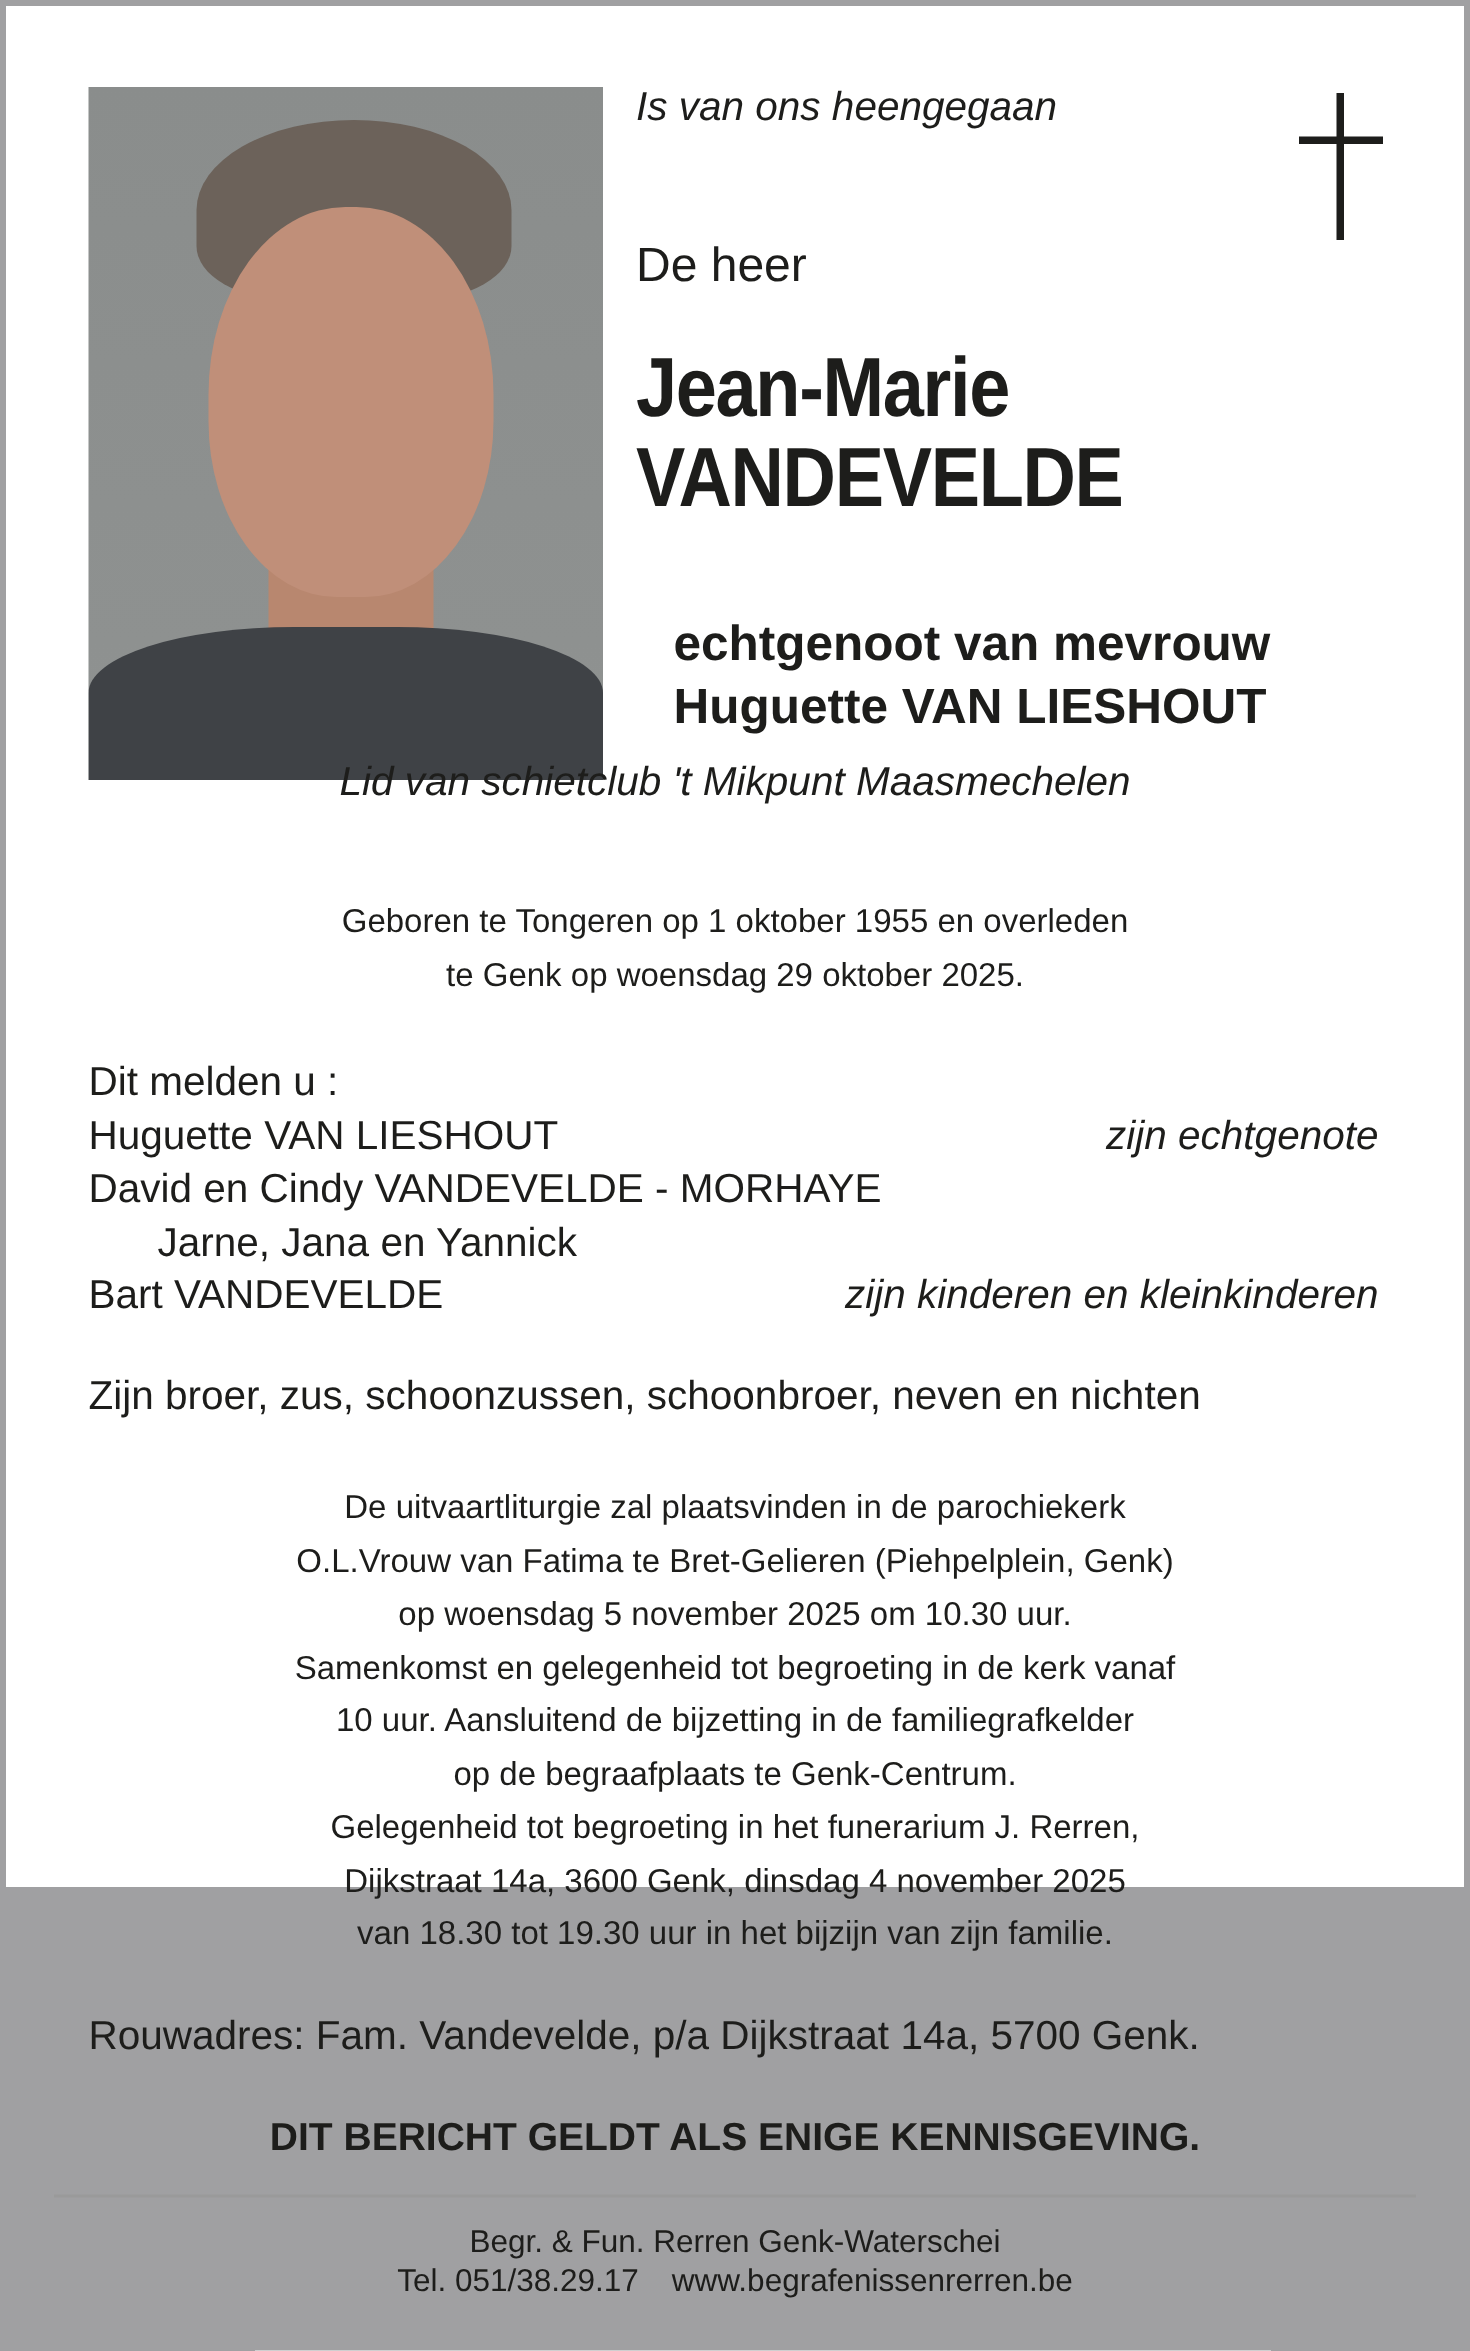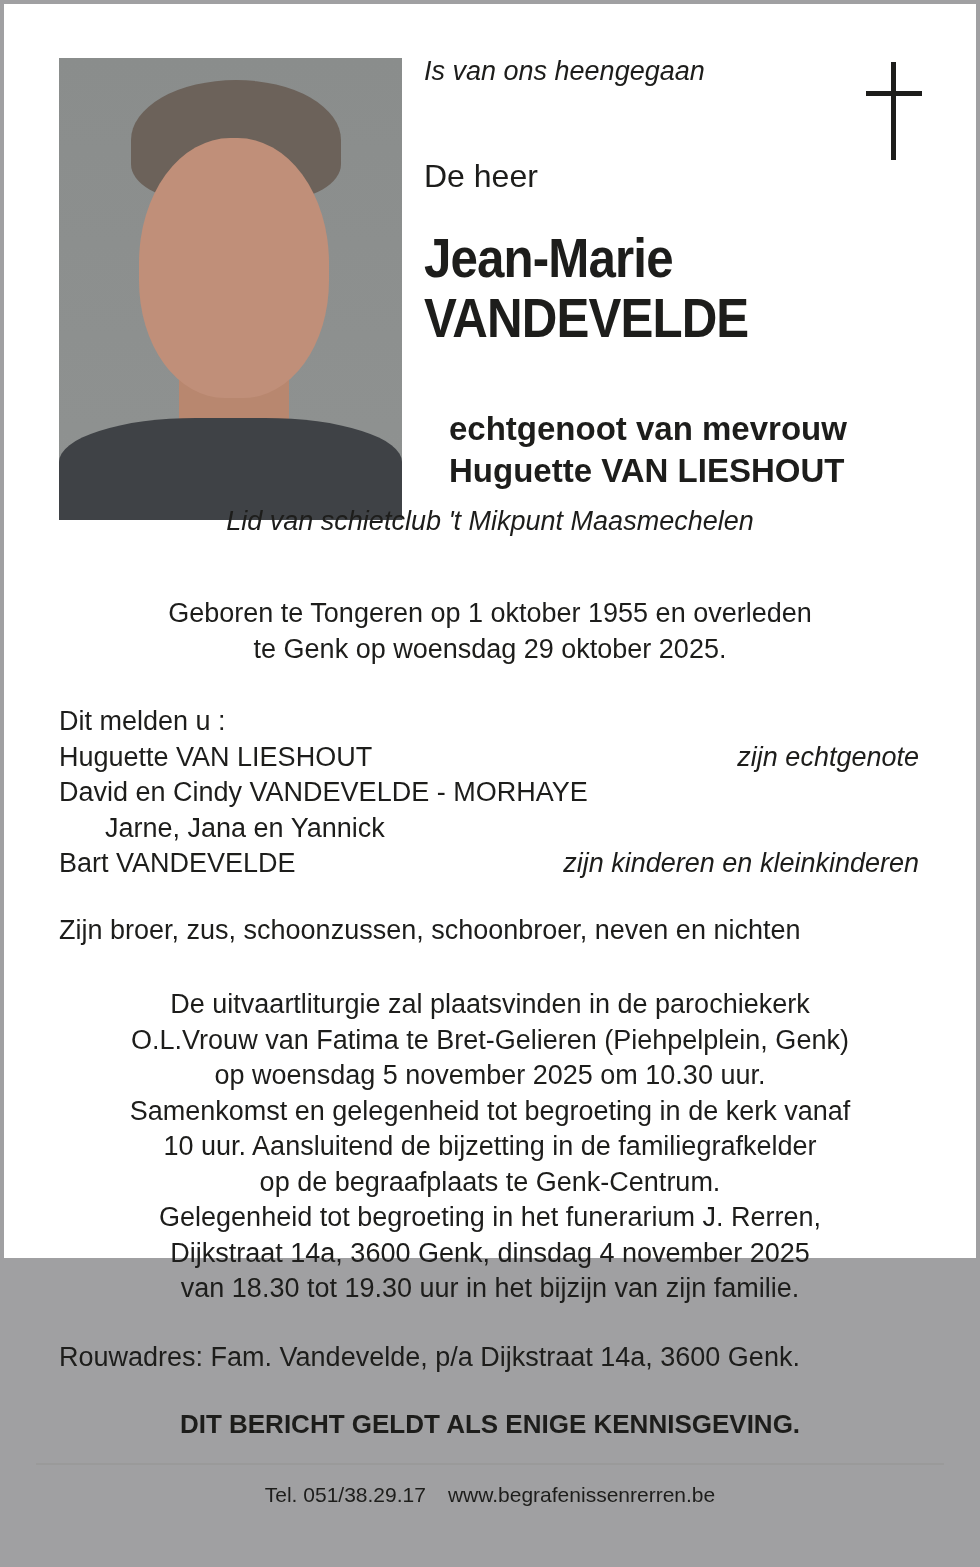--- a/index.html
+++ b/index.html
@@ -43,21 +43,21 @@
     position: absolute; left: 862px; top: 58px; width: 56px; height: 98px;
   }
   .cross .v { position: absolute; left: 25px; top: 0; width: 5px; height: 98px; background: #1d1d1b; }
   .cross .h { position: absolute; left: 0; top: 29px; width: 56px; height: 5px; background: #1d1d1b; }
   .t { position: absolute; white-space: nowrap; }
   .intro { left: 420px; top: 52px; font-size: 27px; font-style: italic; }
   .title { left: 420px; top: 154px; font-size: 32px; }
   .name { left: 420px; top: 224px; font-size: 56px; font-weight: bold; line-height: 60px; letter-spacing: -1px; transform: scaleX(0.88); transform-origin: left; }
   .spouse { left: 420px; top: 404px; font-size: 33px; font-weight: bold; line-height: 42px; margin-left: 25px; }
   .club { left: 0; width: 972px; text-align: center; top: 502px; font-size: 27px; font-style: italic; }
-  .center { left: 0; width: 972px; text-align: center; font-size: 27px; line-height: 35.5px; }
+  .center { left: 0; width: 972px; text-align: center; font-size: 22px; line-height: 35.5px; }
   .born { top: 592px; }
   .list { left: 55px; width: 860px; top: 700px; font-size: 27px; line-height: 35.5px; }
   .row { display: flex; justify-content: space-between; }
   .row .rel { font-style: italic; }
   .indent { padding-left: 46px; }
   .family { left: 55px; top: 911px; font-size: 27px; }
   .funeral { top: 983px; }
   .address { left: 55px; top: 1338px; font-size: 27px; }
   .notice { left: 0; width: 972px; text-align: center; top: 1405px; font-size: 26px; font-weight: bold; }
   .divider { position: absolute; left: 32px; top: 1459px; width: 908px; height: 2px; background: #9a9a9a; }
@@ -124,25 +124,26 @@
     <div>O.L.Vrouw van Fatima te Bret-Gelieren (Piehpelplein, Genk)</div>
     <div>op woensdag 5 november 2025 om 10.30 uur.</div>
     <div>Samenkomst en gelegenheid tot begroeting in de kerk vanaf</div>
     <div>10 uur. Aansluitend de bijzetting in de familiegrafkelder</div>
     <div>op de begraafplaats te Genk-Centrum.</div>
     <div>Gelegenheid tot begroeting in het funerarium J. Rerren,</div>
     <div>Dijkstraat 14a, 3600 Genk, dinsdag 4 november 2025</div>
     <div>van 18.30 tot 19.30 uur in het bijzijn van zijn familie.</div>
   </div>
 
-  <div class="t address">Rouwadres: Fam. Vandevelde, p/a Dijkstraat 14a, 3600 Genk.</div>
+  <div class="t address">Rouwadres: Fam. Vandevelde, p/a Dijkstraat 14a, 5700 Genk.</div>
 
   <div class="t notice">DIT BERICHT GELDT ALS ENIGE KENNISGEVING.</div>
 
   <div class="divider"></div>
 
   <div class="t footer">
+    <div>Begr. &amp; Fun. Rerren Genk-Waterschei</div>
     <div>
       <span>Tel. 051/38.29.17</span><span class="gap"></span><span>www.begrafenissenrerren.be</span>
     </div>
   </div>
 
 </div>
 
 </body></html>

